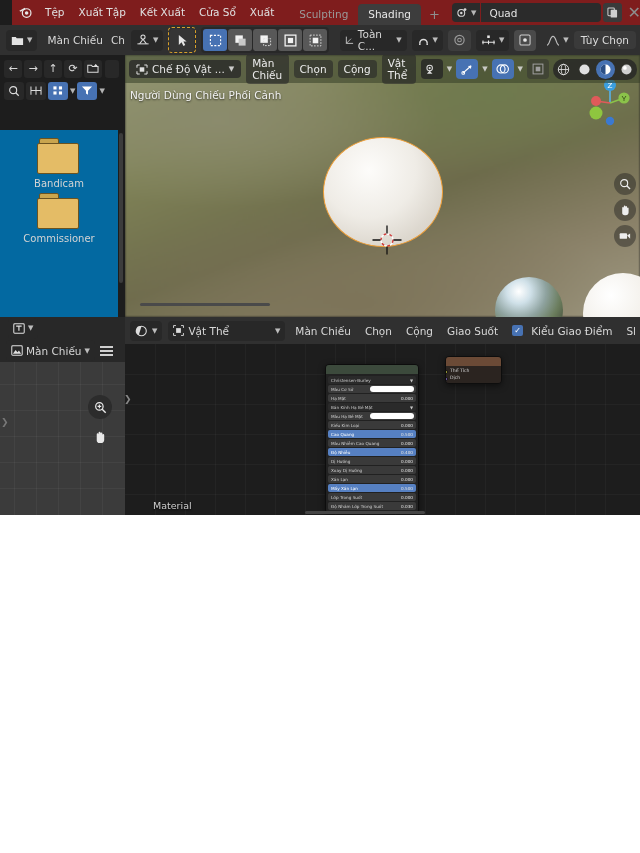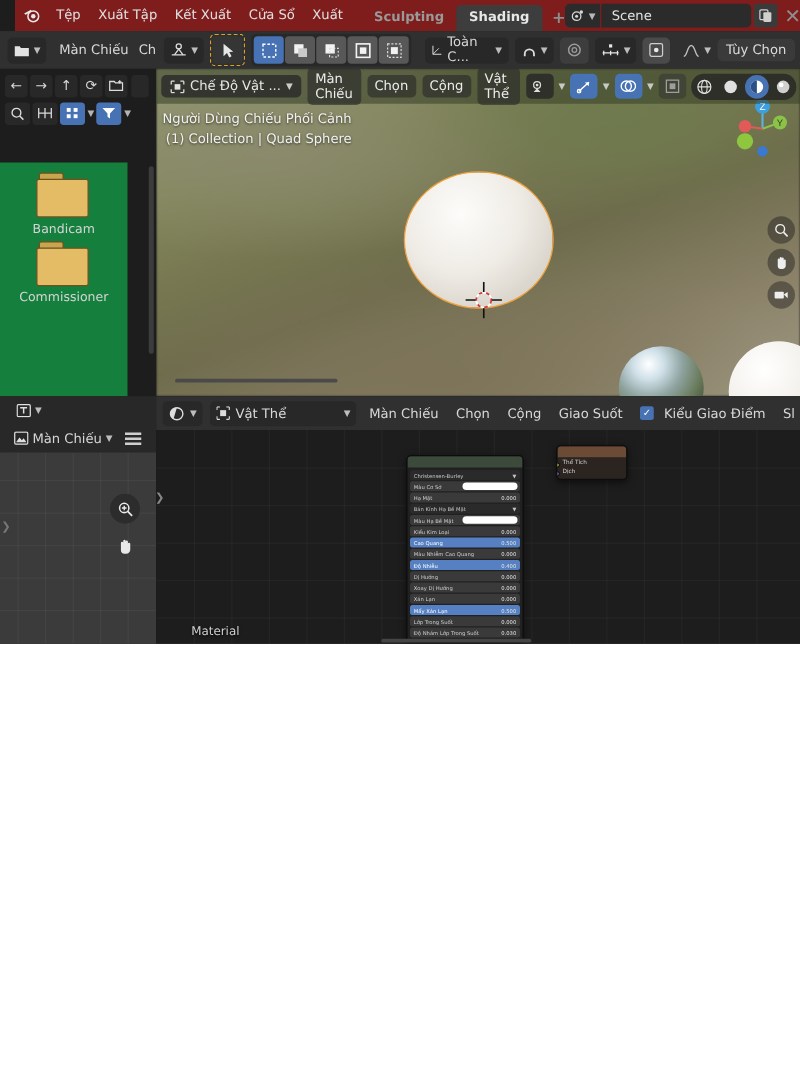--- a/index.html
+++ b/index.html
@@ -16,21 +16,21 @@
     background:#7f1d1d; display:flex; align-items:center; gap:0;margin-left:12px;
   }
   .blender-logo{
     width:26px; height:25px; display:flex; align-items:center; justify-content:center;
     color:#d8d8d8;
   }
   .menu{ display:flex; align-items:center; height:25px; }
   .menu-item{
     color:#e0e0e0; font-size:10.5px; padding:0 7px; line-height:25px; white-space:nowrap;
   }
-  .wstabs{ display:flex; align-items:flex-end; height:25px; margin-left:8px;font-weight:bold; }
+  .wstabs{ display:flex; align-items:flex-end; height:25px; margin-left:8px; }
   .wstab{
     font-size:10.5px; color:#9a9a9a; padding:4px 10px 5px 10px; border-radius:4px 4px 0 0;
     line-height:12px; white-space:nowrap;
   }
   .wstab.active{ background:#3d3d3d; color:#e8e8e8; }
   .wstab.plus{ color:#8e8e8e; font-size:13px; padding:2px 8px 4px; }
 
   .scene-block{
     position:absolute; left:440px; top:3px; height:19px;
     display:flex; align-items:center; gap:0;
@@ -94,21 +94,21 @@
     display:flex; align-items:center; justify-content:center; font-size:11px;
   }
   .nav-spacer{ width:14px; height:18px; background:#282828; border-radius:3px; margin-left:1px; }
   .fb-filterrow{ height:22px; display:flex; align-items:center; gap:2px; padding:1px 4px 0 4px; }
   .f-ic{
     width:20px; height:18px; border-radius:3px; background:#282828; color:#d8d8d8;
     display:flex; align-items:center; justify-content:center;
   }
   .f-ic.on{ background:#4772b3; color:#fff; }
   .fb-body{
-    position:absolute; left:0; top:75px; width:102px; height:187px; background:#15803d;
+    position:absolute; left:0; top:75px; width:118px; height:187px; background:#0369a1;
     padding-top:8px;
   }
   .file-item{ display:flex; flex-direction:column; align-items:center; margin-bottom:4px; }
   .folder-ico{ width:46px; height:38px; position:relative; }
   .folder-ico .tab{
     position:absolute; left:3px; top:0; width:20px; height:7px; background:#c9a54e;
     border-radius:2px 2px 0 0; border:1px solid #6b5320;
   }
   .folder-ico .body{
     position:absolute; left:1px; top:5px; width:42px; height:31px; background:#e4bc66;
@@ -299,21 +299,21 @@
 
     <div class="scene-block">
       <div class="dd-ico">
         <svg width="12" height="11" viewBox="0 0 14 12">
           <circle cx="5" cy="6.5" r="4" fill="none" stroke="#d6d6d6" stroke-width="1.2"></circle>
           <circle cx="5" cy="6.5" r="1.4" fill="#d6d6d6"></circle>
           <circle cx="9.4" cy="2.6" r="1.6" fill="#d6d6d6"></circle>
         </svg>
         <span class="caret">▼</span>
       </div>
-      <div class="scene-field">Scene</div>
+      <div class="scene-field">Quad</div>
       <div class="ic-btn">
         <svg width="11" height="11" viewBox="0 0 12 12">
           <rect x="1" y="1" width="7" height="8.5" fill="none" stroke="#cfcfcf" stroke-width="1.1" rx="1"></rect>
           <rect x="4" y="3" width="7" height="8.5" fill="#cfcfcf" rx="1"></rect>
         </svg>
       </div>
       <div class="ic-btn flat">✕</div>
       <div class="ic-btn">
         <svg width="11" height="11" viewBox="0 0 12 12">
           <rect x="1" y="1" width="10" height="10" fill="none" stroke="#cfcfcf" stroke-width="1.1" rx="1.5"></rect>
@@ -666,21 +666,20 @@
               <circle cx="7" cy="7" r="5.4" fill="#cfcfcf"></circle>
               <circle cx="5.3" cy="5.3" r="2" fill="#fff"></circle>
             </svg>
           </div>
         </div>
       </div>
     </div>
 
     <div class="vp-text">
       <div>Người Dùng Chiếu Phối Cảnh</div>
-      <div>(1) Collection | Quad Sphere</div>
     </div>
   </div>
   <div class="vp-hscroll"></div>
 
   <div class="sh">
     <div class="sh-header">
       <div class="sh-dd">
         <svg width="13" height="12" viewBox="0 0 14 13">
           <circle cx="7" cy="6.5" r="5.2" fill="none" stroke="#dcdcdc" stroke-width="1.2"></circle>
           <path d="M7 1.3 A5.2 5.2 0 0 0 4 11.2 Z" fill="#dcdcdc"></path>

